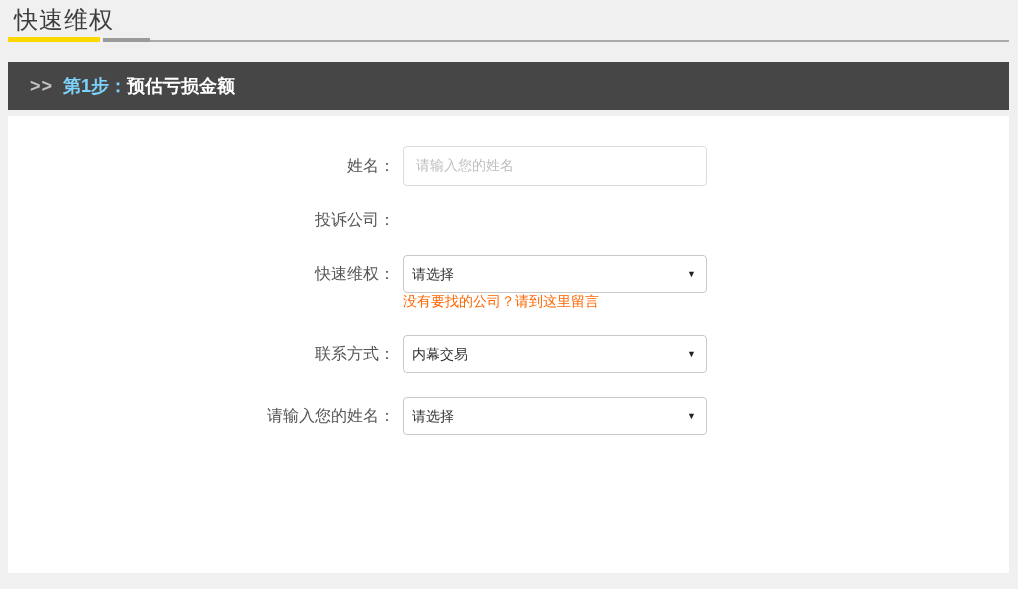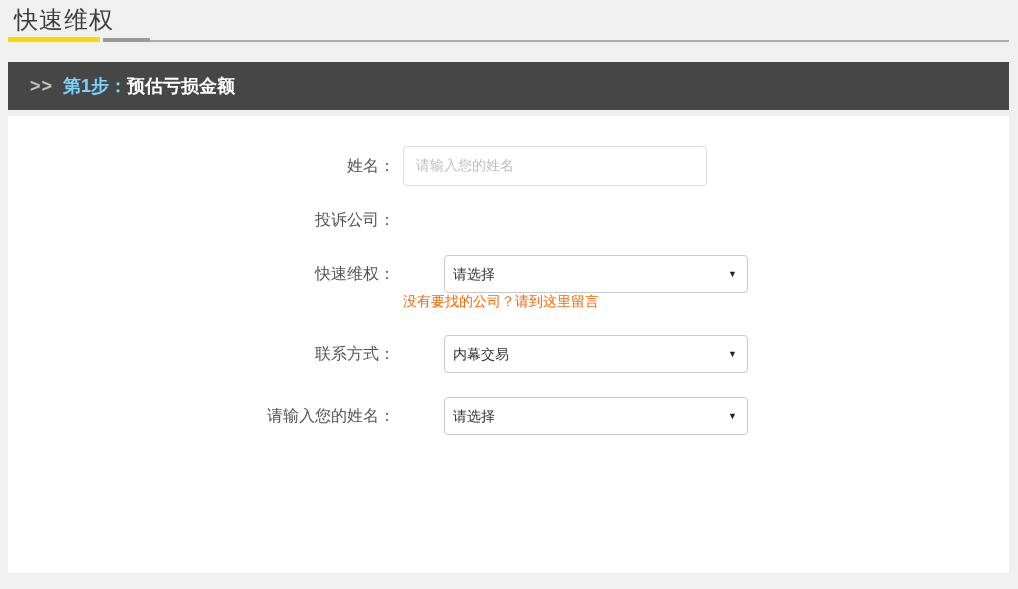--- a/index.html
+++ b/index.html
@@ -51,21 +51,21 @@
   .text-input {
     width: 304px; height: 40px; margin-left: 8px;
     border: 1px solid #dcdcdc; border-radius: 4px;
     padding: 0 12px; font-size: 14px; color: #555;
     background: #fff; outline: none;
     font-family: Liberation Serif, serif;
   }
   .text-input::placeholder { color: #bfbfbf; opacity: 1; }
 
   .ctrl-col { margin-left: 8px; display: flex; flex-direction: column; }
-  .select-wrap { position: relative; width: 304px; height: 38px; margin-left: 41px; }
+  .select-wrap { position: relative; width: 304px; height: 38px; }
   .select-wrap select {
     width: 304px; height: 38px;
     border: 1px solid #c9c9c9; border-radius: 4px;
     background: #ffffff; color: #333333;
     font-size: 14px; padding: 0 24px 0 8px;
     appearance: none; -webkit-appearance: none; -moz-appearance: none;
     outline: none;
     font-family: "Liberation Sans", "DejaVu Sans", sans-serif;
   }
   .select-arrow {

